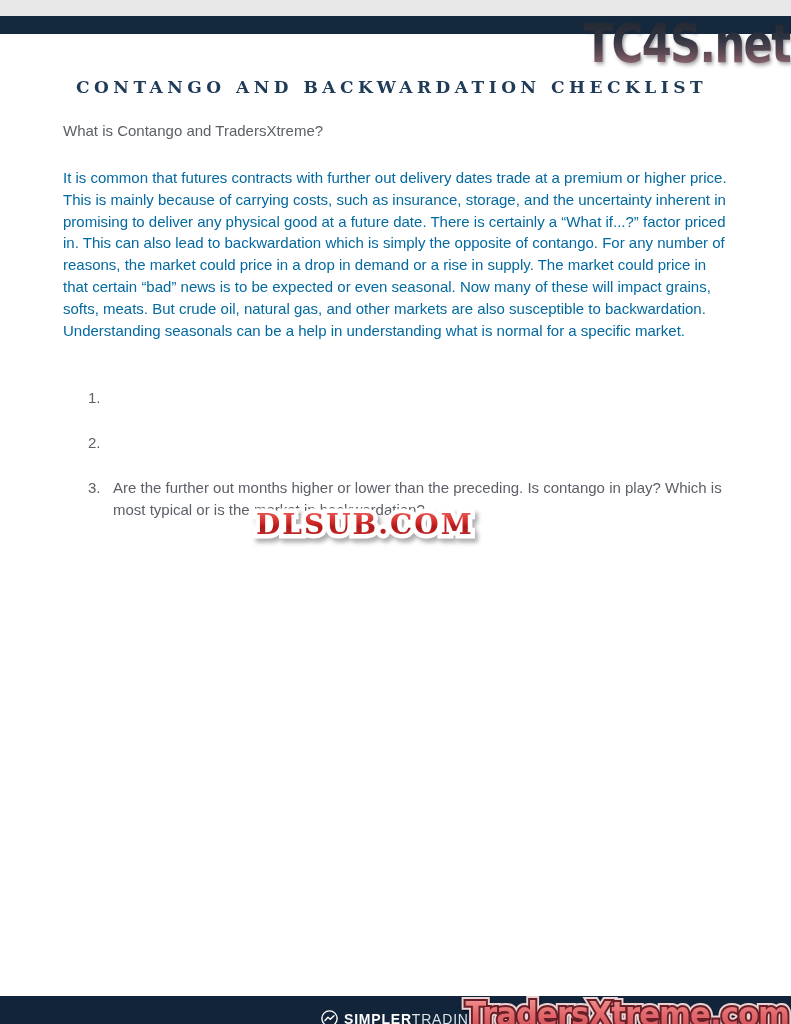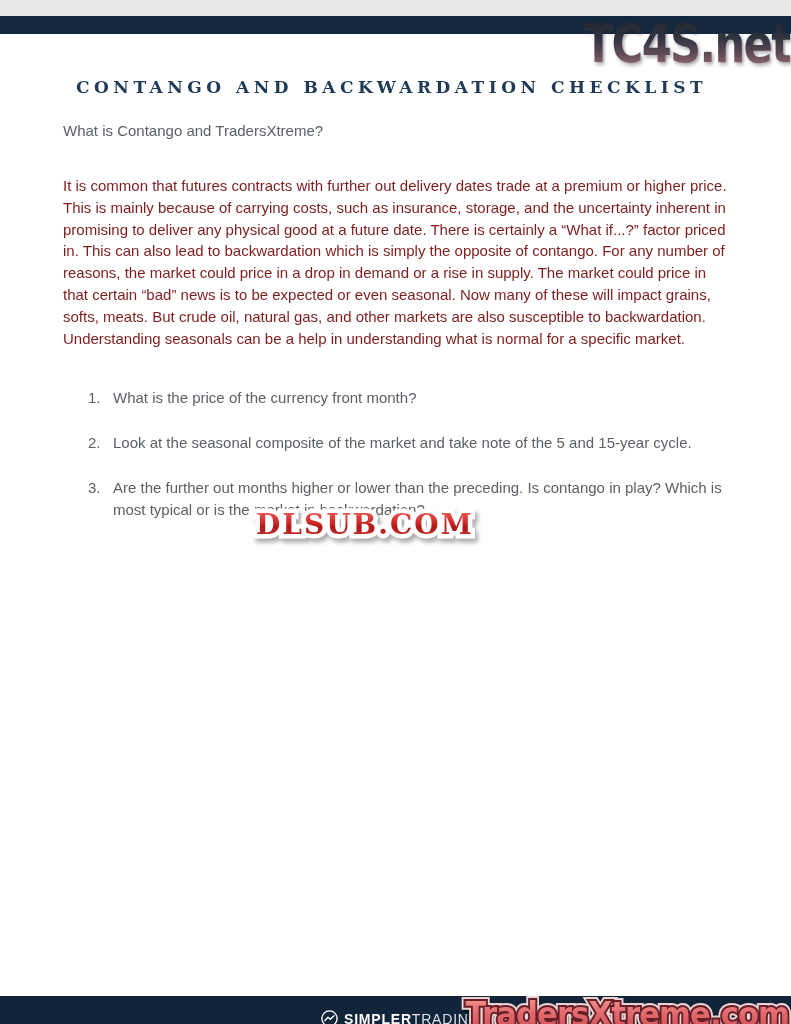--- a/index.html
+++ b/index.html
@@ -46,24 +46,24 @@
     color:#1f3b58;
     white-space:nowrap;
   }
 
   .doc-subtitle {
     position:absolute; left:63px; top:106px;
     font-size:15px; color:#5b5f66;
   }
 
   .intro {
-    position:absolute; left:63px; top:159px;
+    position:absolute; left:63px; top:151px;
     width:672px;
     font-size:15px; line-height:21.8px;
-    color:#7f1d1d;
+    color:#0369a1;
   }
 
   .checklist {
     position:absolute; left:88px; top:371px;
     width:648px;
     list-style:none;
   }
   .checklist li {
     display:flex;
     margin-bottom:23px;
@@ -159,25 +159,23 @@
 
   <h1 class="doc-title">CONTANGO AND BACKWARDATION CHECKLIST</h1>
 
   <div class="doc-subtitle">What is Contango and TradersXtreme?</div>
 
   <p class="intro">It is common that futures contracts with further out delivery dates trade at a premium or higher price. This is mainly because of carrying costs, such as insurance, storage, and the uncertainty inherent in promising to deliver any physical good at a future date. There is certainly a “What if...?” factor priced in. This can also lead to backwardation which is simply the opposite of contango. For any number of reasons, the market could price in a drop in demand or a rise in supply. The market could price in that certain “bad” news is to be expected or even seasonal. Now many of these will impact grains, softs, meats. But crude oil, natural gas, and other markets are also susceptible to backwardation. Understanding seasonals can be a help in understanding what is normal for a specific market.</p>
 
   <ol class="checklist">
     <li>
       <span class="num">1.</span>
-      <span class="txt">What is the price of the currency front month?</span>
     </li>
     <li>
       <span class="num">2.</span>
-      <span class="txt">Look at the seasonal composite of the market and take note of the 5 and 15-year cycle.</span>
     </li>
     <li>
       <span class="num">3.</span>
       <span class="txt">Are the further out months higher or lower than the preceding. Is contango in play? Which is most typical or is the market in backwardation?</span>
     </li>
   </ol>
 
   <div class="dlsub">
     <span class="stroke">DLSUB.COM</span>
     <span class="fill">DLSUB.COM</span>

